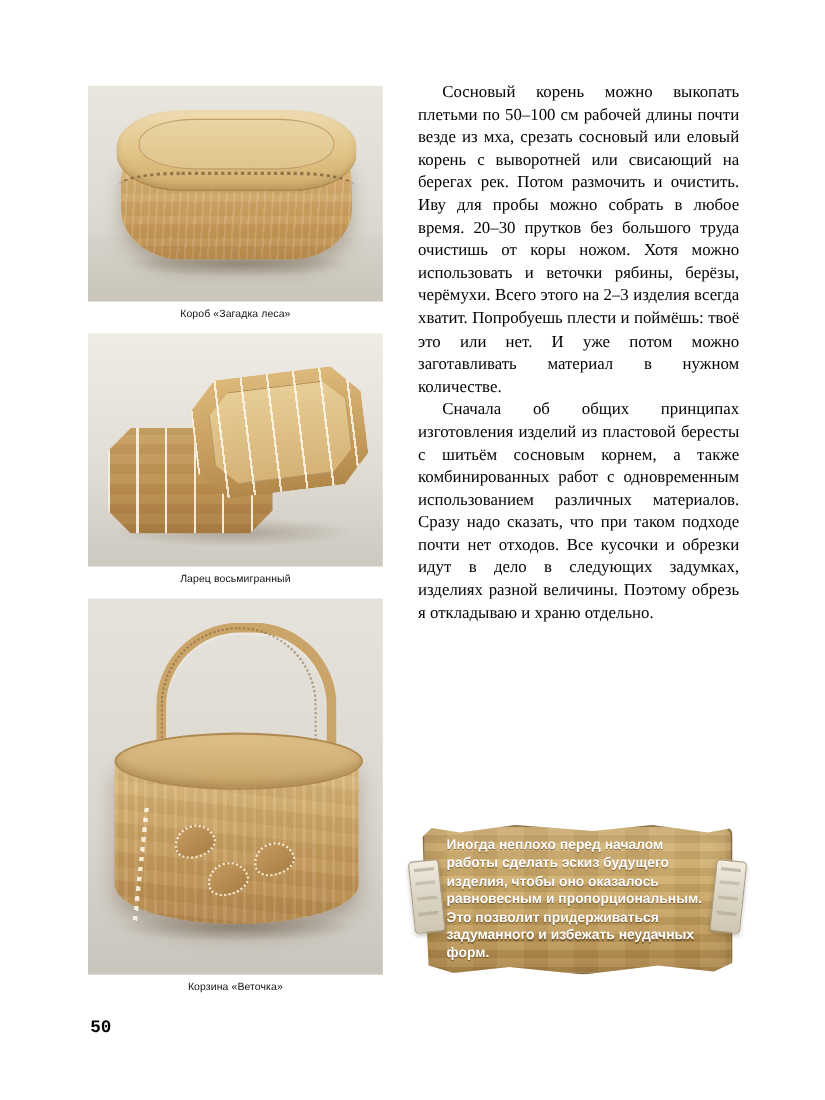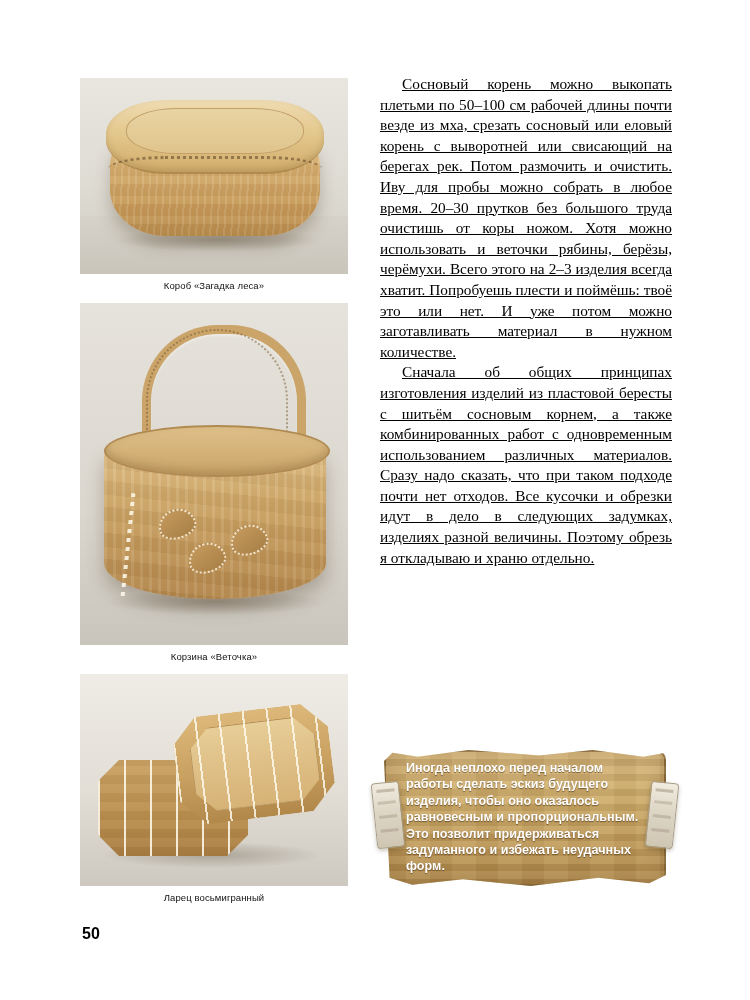--- a/index.html
+++ b/index.html
@@ -199,21 +199,20 @@
     position: absolute;
     left: 380px;
     top: 74px;
     width: 292px;
     font-family: "Liberation Serif", serif;
     font-size: 15.3px;
     line-height: 20.6px;
     text-align: justify;
     color: #000;
     hyphens: auto;
-    text-decoration: underline;
   }
   .body-text p {
     margin: 0;
     text-indent: 22px;
   }
 
   
   .note {
     position: absolute;
     left: 372px;
@@ -261,21 +260,21 @@
     line-height: 16.4px;
     color: #ffffff;
     text-shadow: 0 1px 1px rgba(90,60,25,0.75);
   }
 
   
   .page-number {
     position: absolute;
     left: 82px;
     top: 925px;
-    font-family: Liberation Sans, sans-serif;
+    font-family: Liberation Mono, monospace;
     font-size: 16px;
     font-weight: bold;
     color: #000;
   }
 </style>
 </head>
 <body>
 
 <div class="page">
 
@@ -285,51 +284,51 @@
       <div class="figure-image photo1">
         <div class="studio-floor"></div>
         <div class="p1-shadow"></div>
         <div class="p1-body"></div>
         <div class="p1-texture"></div>
         <div class="p1-lid"></div>
         <div class="p1-lid-top"></div>
         <div class="p1-stitch"></div>
       </div>
       <div class="figure-caption">Короб «Загадка леса»</div>
+    </div>
+
+    <div class="figure">
+      <div class="figure-image photo3">
+        <div class="p3-shadow"></div>
+        <div class="p3-base"></div>
+        <div class="p3-base-stitch"></div>
+        <div class="p3-lid"></div>
+        <div class="p3-lid-face"></div>
+        <div class="p3-lid-stitch"></div>
+      </div>
+      <div class="figure-caption">Ларец восьмигранный</div>
     </div>
 
     <div class="figure">
       <div class="figure-image photo2">
         <div class="p2-shadow"></div>
         <div class="p2-handle"></div>
         <div class="p2-handle-st"></div>
         <div class="p2-body"></div>
         <div class="p2-body-tex"></div>
         <div class="p2-rim-inner"></div>
         <div class="p2-rim"></div>
         <div class="p2-stitchline"></div>
         <div class="p2-leaf" style="left:78px; top:206px;"></div>
         <div class="p2-leaf" style="left:108px; top:240px;"></div>
         <div class="p2-leaf" style="left:150px; top:222px;"></div>
       </div>
       <div class="figure-caption">Корзина «Веточка»</div>
     </div>
 
-    <div class="figure">
-      <div class="figure-image photo3">
-        <div class="p3-shadow"></div>
-        <div class="p3-base"></div>
-        <div class="p3-base-stitch"></div>
-        <div class="p3-lid"></div>
-        <div class="p3-lid-face"></div>
-        <div class="p3-lid-stitch"></div>
-      </div>
-      <div class="figure-caption">Ларец восьмигранный</div>
-    </div>
-
   </div>
 
   <div class="body-text">
     <p>Сосновый корень можно выкопать плетьми по 50–100 см рабочей длины почти везде из мха, срезать сосновый или еловый корень с выворотней или свисающий на берегах рек. Потом размочить и очистить. Иву для пробы можно собрать в любое время. 20–30 прутков без большого труда очистишь от коры ножом. Хотя можно использовать и веточки рябины, берёзы, черёмухи. Всего этого на 2–3 изделия всегда хватит. Попробуешь плести и поймёшь: твоё это или нет. И уже потом можно заготавливать материал в нужном количестве.</p>
     <p>Сначала об общих принципах изготовления изделий из пластовой бересты с шитьём сосновым корнем, а также комбинированных работ с одновременным использованием различных материалов. Сразу надо сказать, что при таком подходе почти нет отходов. Все кусочки и обрезки идут в дело в следующих задумках, изделиях разной величины. Поэтому обрезь я откладываю и храню отдельно.</p>
   </div>
 
   <div class="note">
     <div class="note-board"></div>
     <div class="note-board-tex"></div>

